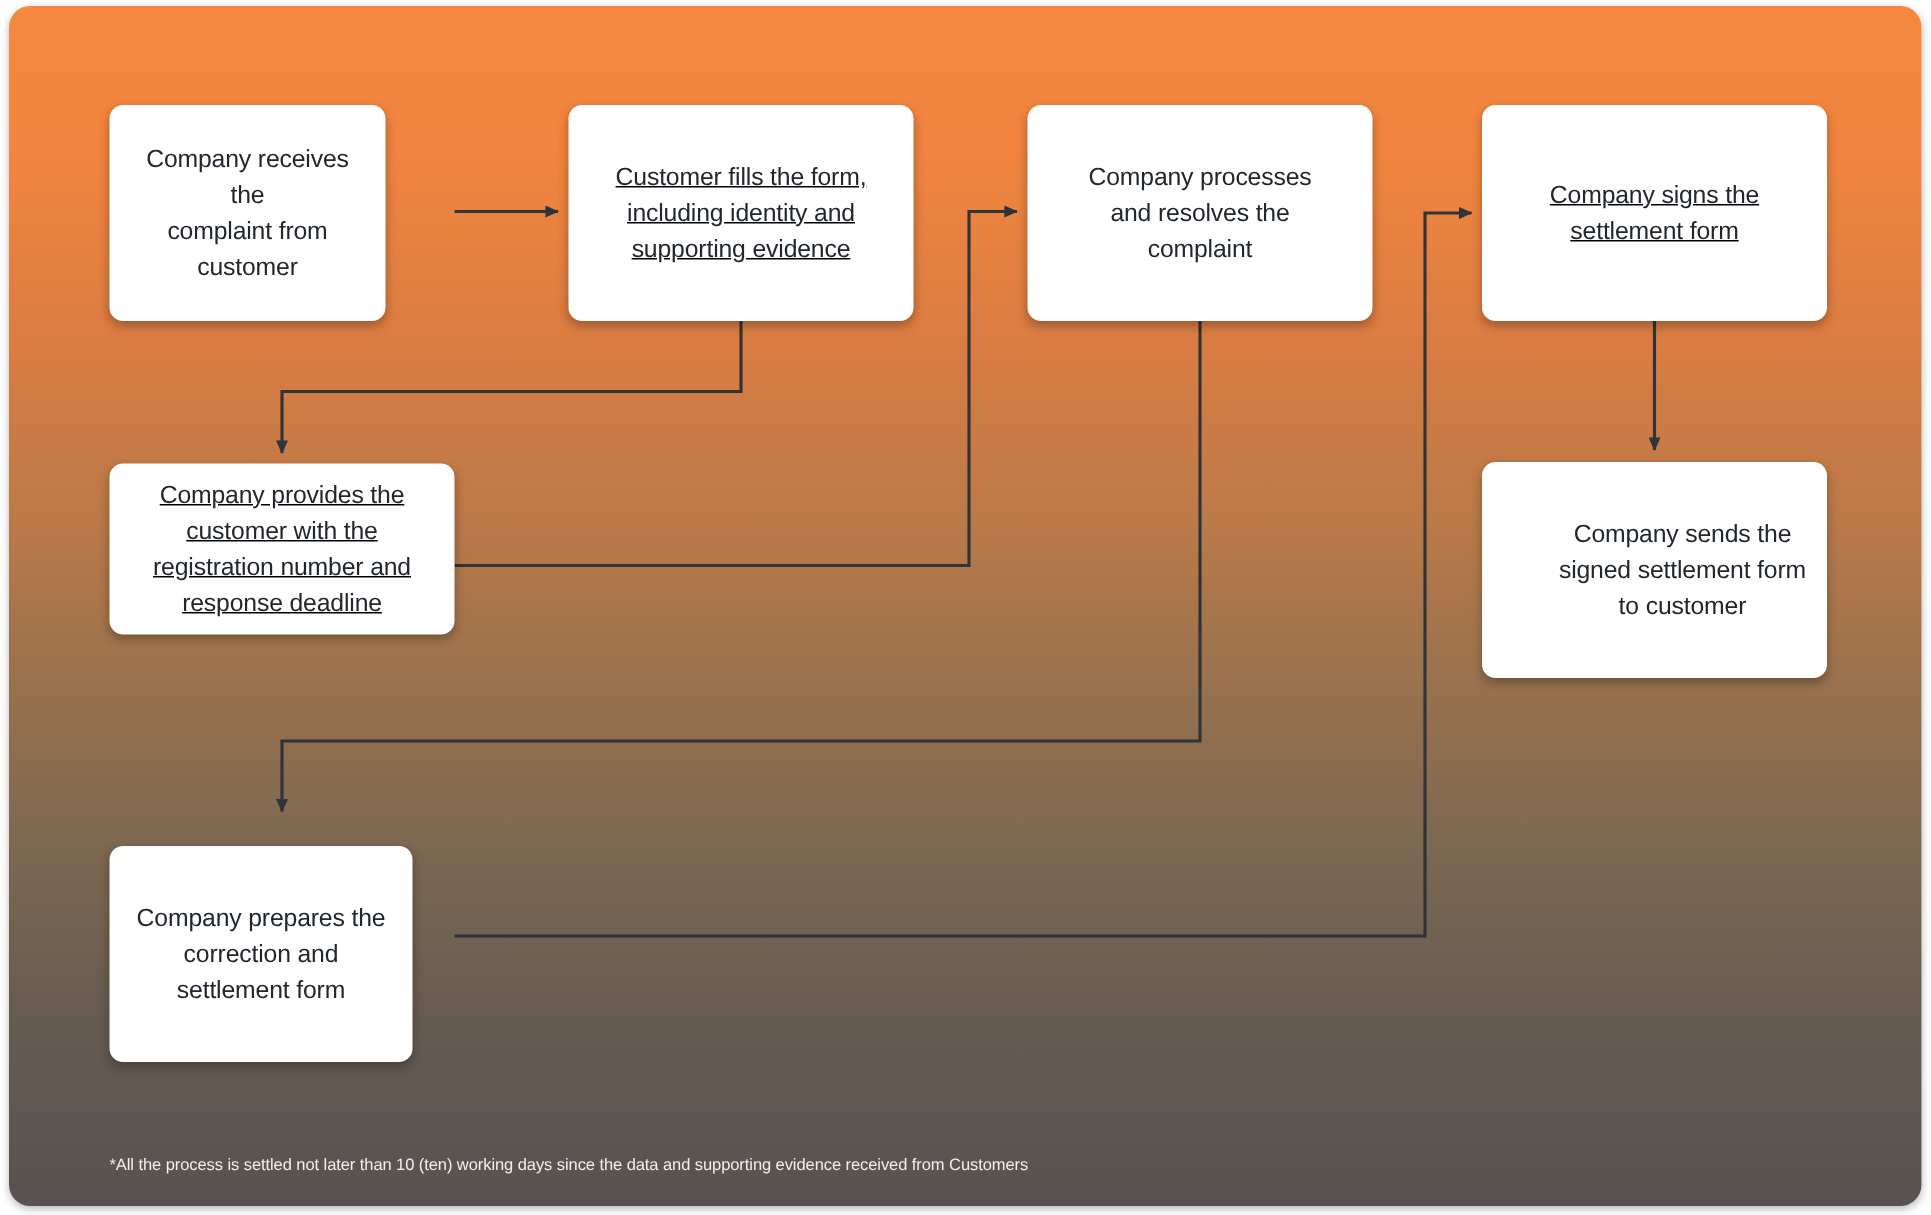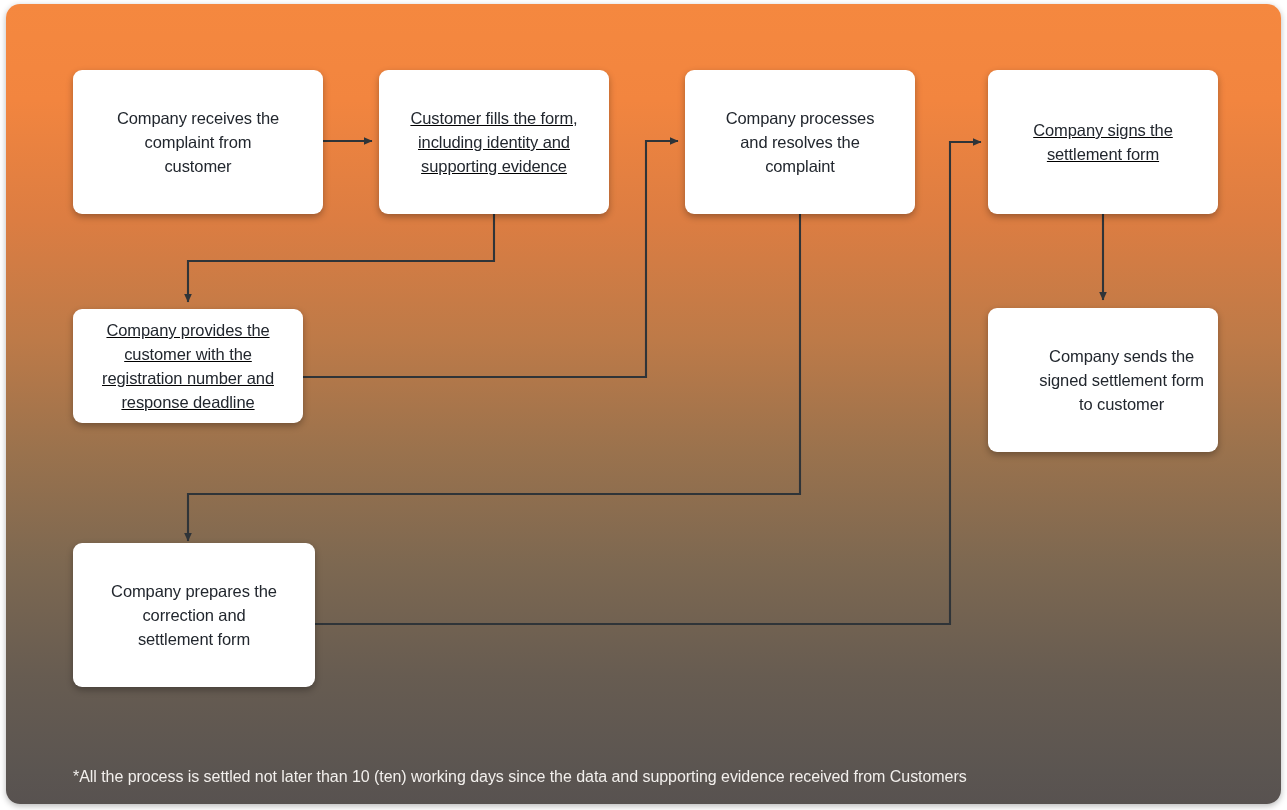--- a/index.html
+++ b/index.html
@@ -69,21 +69,21 @@
     letter-spacing: -0.1px;
     white-space: pre-line;
   }
   #footnote {
     position: absolute;
     left: 67px;
     top: 763px;
     width: 1120px;
     color: #f2efec;
     font-family: "Liberation Sans", sans-serif;
-    font-size: 16px;
+    font-size: 11px;
     line-height: 20px;
     letter-spacing: -0.05px;
     text-align: left;
   }
 </style>
 </head>
 <body>
 
 <div id="canvas">
 
@@ -96,21 +96,21 @@
     <g id="connector-paths" fill="none" stroke="#2f3438" stroke-width="2.1" stroke-linecap="butt" stroke-linejoin="miter">
         <path d="M 297 137 L 366 137" marker-end="url(#arrowhead)"></path>
         <path d="M 488 210 L 488 257 L 182 257 L 182 298" marker-end="url(#arrowhead)"></path>
         <path d="M 297 373 L 640 373 L 640 137 L 672 137" marker-end="url(#arrowhead)"></path>
         <path d="M 794 210 L 794 490 L 182 490 L 182 537" marker-end="url(#arrowhead)"></path>
         <path d="M 297 620 L 944 620 L 944 138 L 975 138" marker-end="url(#arrowhead)"></path>
         <path d="M 1097 210 L 1097 296" marker-end="url(#arrowhead)"></path>
       </g>
   </svg>
 
-  <div class="node" style="left:67px; top:66px; width:250px; height:144px;">
+  <div class="node" style="left:67px; top:66px; width:184px; height:144px;">
     <span class="node-label">Company receives the
 complaint from
 customer</span>
   </div>
 
   <div class="node" style="left:373px; top:66px; width:230px; height:144px;text-decoration:underline;">
     <span class="node-label">Customer fills the form,
 including identity and
 supporting evidence</span>
   </div>
@@ -132,21 +132,21 @@
 registration number and
 response deadline</span>
   </div>
 
   <div class="node" style="left:982px; top:304px; width:230px; height:144px;justify-content:flex-end;">
     <span class="node-label">Company sends the
 signed settlement form
 to customer</span>
   </div>
 
-  <div class="node" style="left:67px; top:539px; width:242px; height:144px;">
+  <div class="node" style="left:67px; top:560px; width:202px; height:144px;">
     <span class="node-label">Company prepares the
 correction and
 settlement form</span>
   </div>
 
   <div id="footnote">*All the process is settled not later than 10 (ten) working days since the data and supporting evidence received from Customers</div>
 
 </div>
 
 </body></html>

